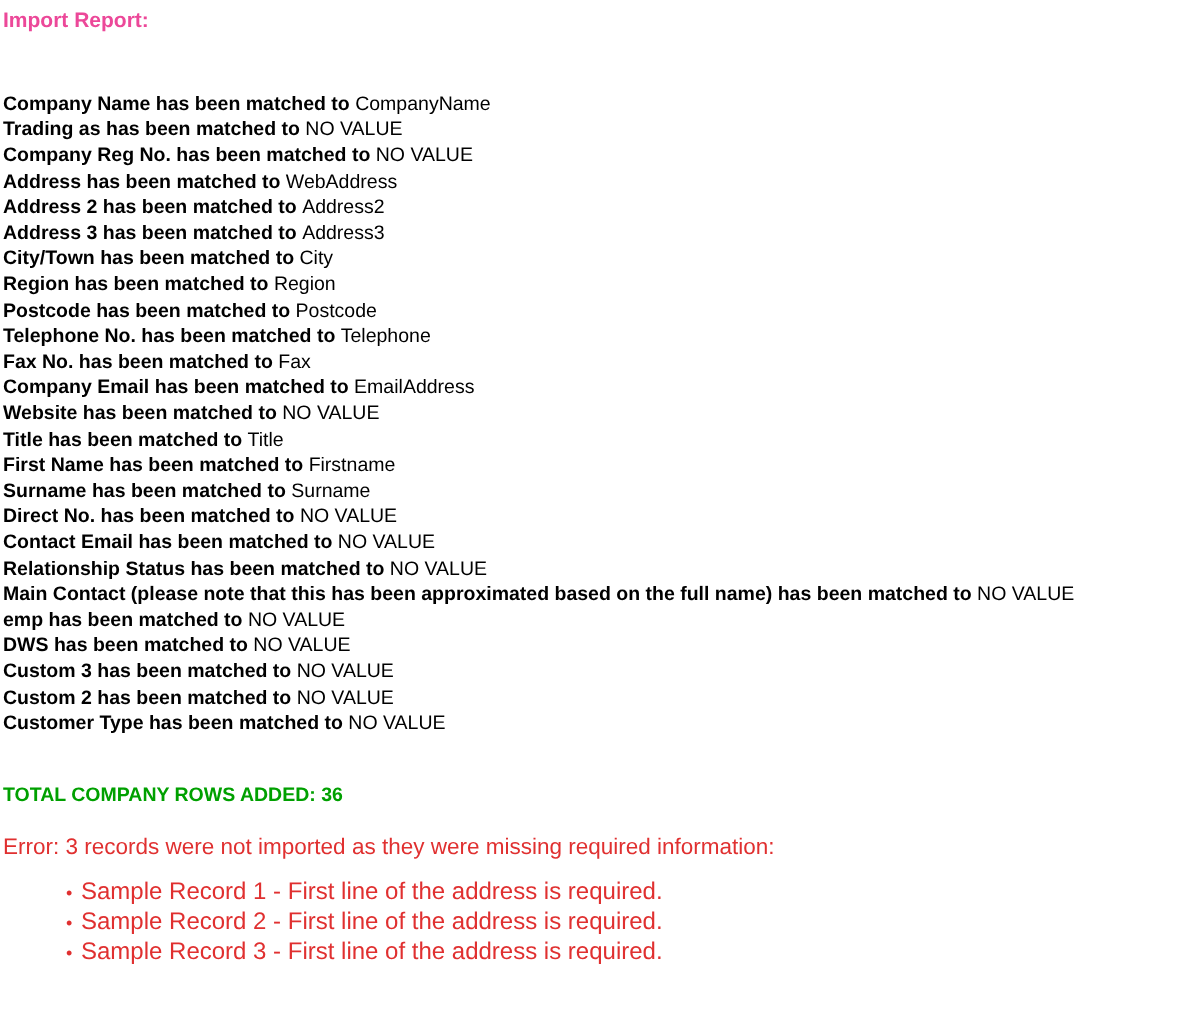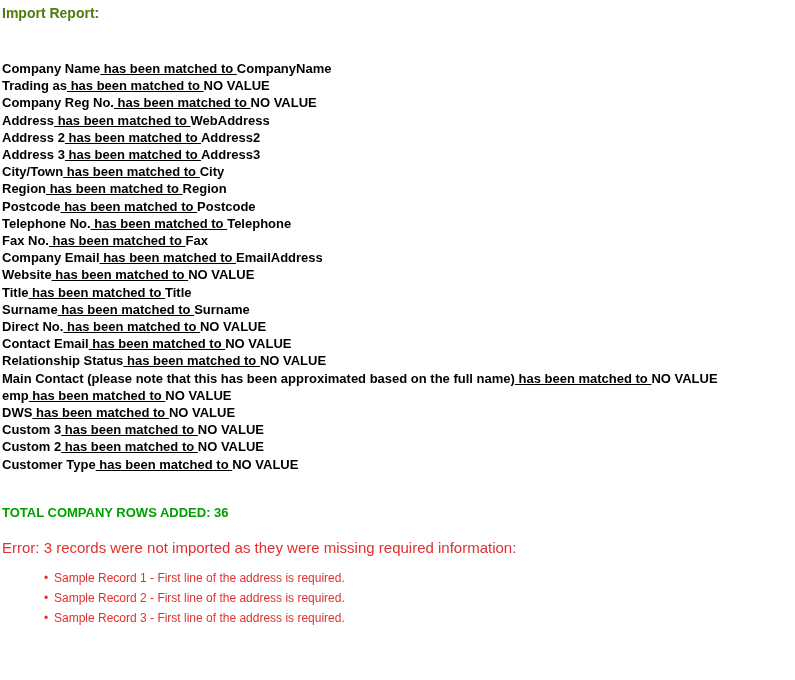--- a/index.html
+++ b/index.html
@@ -17,45 +17,44 @@
   .page {
     position: relative;
     width: 795px;
     height: 680px;
     padding: 0;
     box-sizing: border-box;
   }
   .report-title {
     font-size: 14px;
     font-weight: bold;
-    color: #4d7c0f;
+    color: #ec4899;
     margin: 4px 0 0 2px;
     line-height: 18px;
   }
   .mapping-list {
     margin: 38px 0 0 2px;
     padding: 0;
     list-style: none;
   }
   .mapping-row {
     font-size: 13px;
     font-weight: bold;
     line-height: 17.2px;
     color: #000000;
     white-space: nowrap;
   }
   .mapping-row .src {
     font-weight: bold;
   }
   .mapping-row .mid {
     font-weight: bold;
-    text-decoration: underline;
   }
   .mapping-row .dst {
-    font-weight: bold;
+    font-weight: normal;
   }
   .total-line {
     margin: 31px 0 0 2px;
     font-size: 13px;
     font-weight: bold;
     color: #00a000;
     line-height: 17px;
   }
   .error-line {
     margin: 19px 0 0 2px;
@@ -64,21 +63,21 @@
     color: #e03030;
     line-height: 16px;
   }
   .error-list {
     margin: 12px 0 0 0;
     padding: 0 0 0 44px;
     list-style: none;
   }
   .error-item {
     position: relative;
-    font-size: 12px;
+    font-size: 16px;
     color: #e03030;
     line-height: 20px;
     padding-left: 10px;
   }
   .error-item::before {
     content: "\2022";
     position: absolute;
     left: 0;
     top: 0;
     color: #e03030;
@@ -100,20 +99,21 @@
       <li class="mapping-row"><span class="src">Address 2</span><span class="mid"> has been matched to </span><span class="dst">Address2</span></li>
       <li class="mapping-row"><span class="src">Address 3</span><span class="mid"> has been matched to </span><span class="dst">Address3</span></li>
       <li class="mapping-row"><span class="src">City/Town</span><span class="mid"> has been matched to </span><span class="dst">City</span></li>
       <li class="mapping-row"><span class="src">Region</span><span class="mid"> has been matched to </span><span class="dst">Region</span></li>
       <li class="mapping-row"><span class="src">Postcode</span><span class="mid"> has been matched to </span><span class="dst">Postcode</span></li>
       <li class="mapping-row"><span class="src">Telephone No.</span><span class="mid"> has been matched to </span><span class="dst">Telephone</span></li>
       <li class="mapping-row"><span class="src">Fax No.</span><span class="mid"> has been matched to </span><span class="dst">Fax</span></li>
       <li class="mapping-row"><span class="src">Company Email</span><span class="mid"> has been matched to </span><span class="dst">EmailAddress</span></li>
       <li class="mapping-row"><span class="src">Website</span><span class="mid"> has been matched to </span><span class="dst">NO VALUE</span></li>
       <li class="mapping-row"><span class="src">Title</span><span class="mid"> has been matched to </span><span class="dst">Title</span></li>
+      <li class="mapping-row"><span class="src">First Name</span><span class="mid"> has been matched to </span><span class="dst">Firstname</span></li>
       <li class="mapping-row"><span class="src">Surname</span><span class="mid"> has been matched to </span><span class="dst">Surname</span></li>
       <li class="mapping-row"><span class="src">Direct No.</span><span class="mid"> has been matched to </span><span class="dst">NO VALUE</span></li>
       <li class="mapping-row"><span class="src">Contact Email</span><span class="mid"> has been matched to </span><span class="dst">NO VALUE</span></li>
       <li class="mapping-row"><span class="src">Relationship Status</span><span class="mid"> has been matched to </span><span class="dst">NO VALUE</span></li>
       <li class="mapping-row"><span class="src">Main Contact (please note that this has been approximated based on the full name)</span><span class="mid"> has been matched to </span><span class="dst">NO VALUE</span></li>
       <li class="mapping-row"><span class="src">emp</span><span class="mid"> has been matched to </span><span class="dst">NO VALUE</span></li>
       <li class="mapping-row"><span class="src">DWS</span><span class="mid"> has been matched to </span><span class="dst">NO VALUE</span></li>
       <li class="mapping-row"><span class="src">Custom 3</span><span class="mid"> has been matched to </span><span class="dst">NO VALUE</span></li>
       <li class="mapping-row"><span class="src">Custom 2</span><span class="mid"> has been matched to </span><span class="dst">NO VALUE</span></li>
       <li class="mapping-row"><span class="src">Customer Type</span><span class="mid"> has been matched to </span><span class="dst">NO VALUE</span></li>

